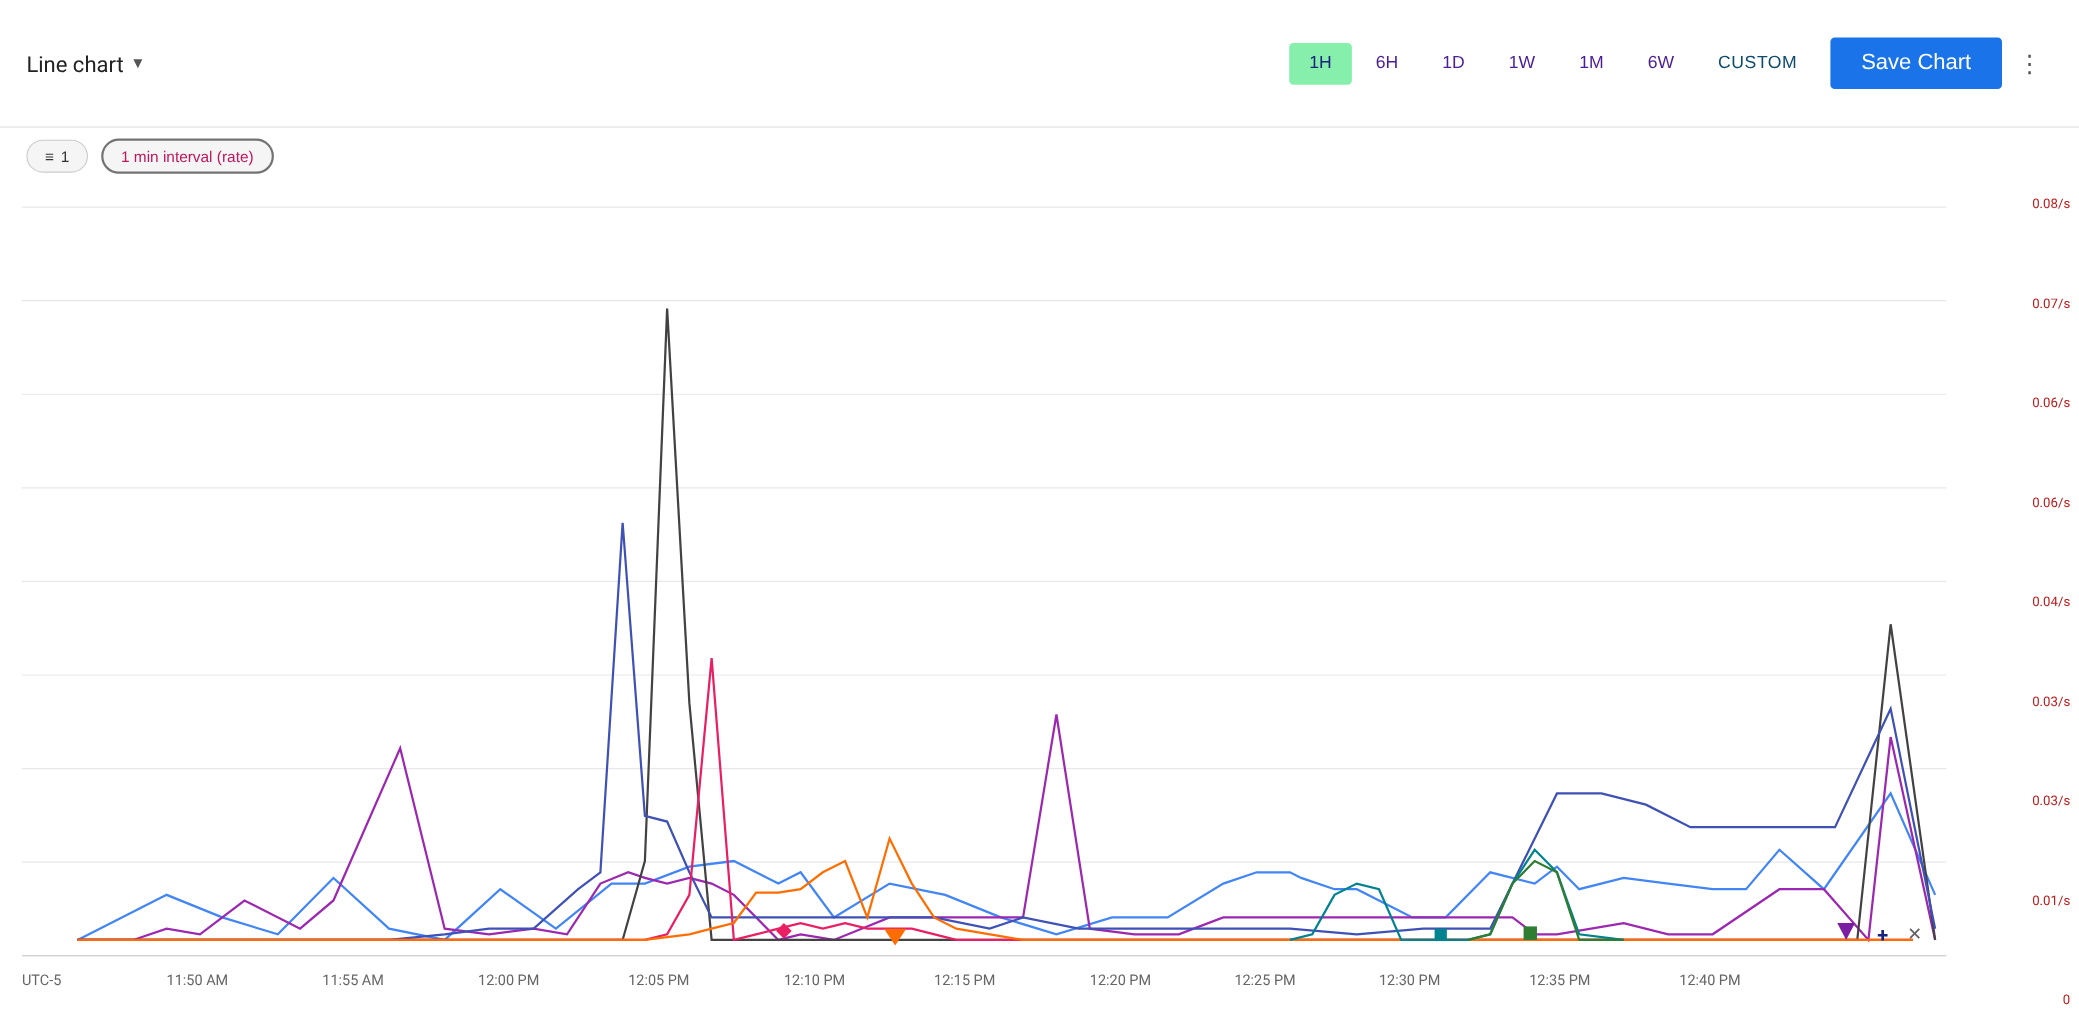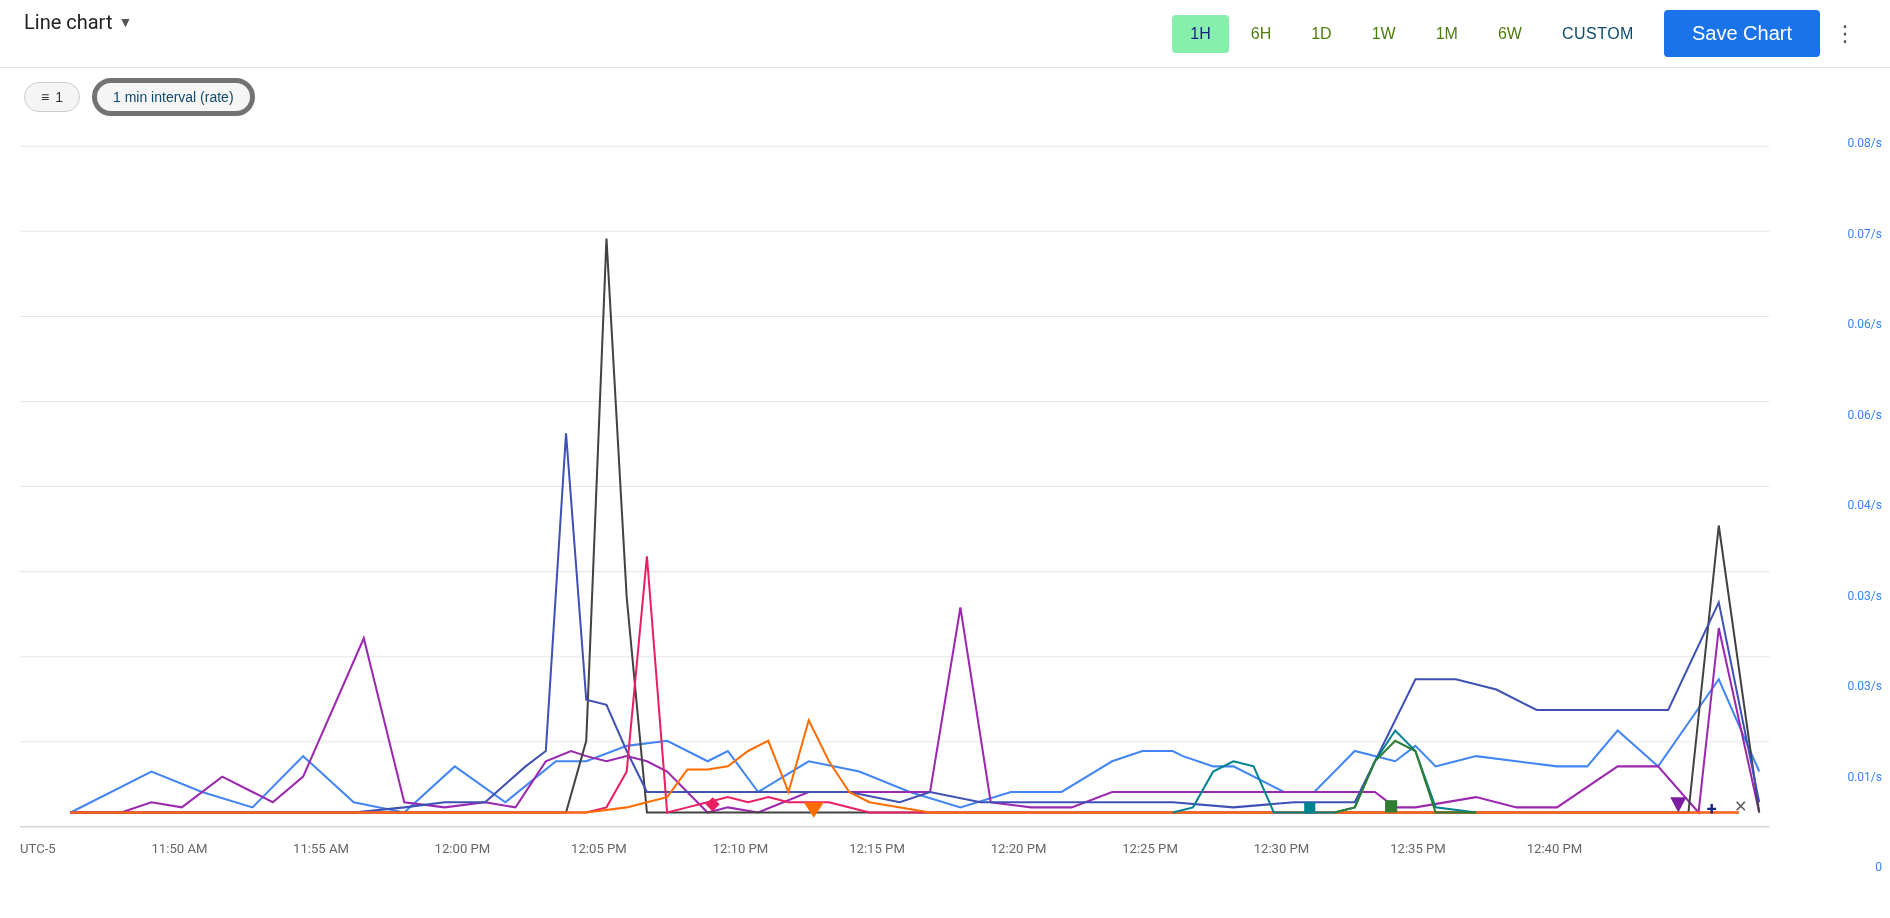--- a/index.html
+++ b/index.html
@@ -6,22 +6,22 @@
     body {
       font-family: 'Roboto', Arial, sans-serif;
       background: #fff;
       color: #333;
       width: 1890px;
       height: 918px;
       overflow: hidden;
     }
     .top-bar {
       display: flex;
-      align-items: flex-start;
-      padding: 10px 24px;
+      align-items: center;
+      padding: 34px 24px;
       border-bottom: 1px solid #e0e0e0;
       gap: 12px;
     }
     .chart-title {
       display: flex;
       align-items: center;
       gap: 6px;
       font-size: 20px;
       font-weight: 400;
       color: #222;
@@ -33,21 +33,21 @@
     }
     .time-controls {
       display: flex;
       align-items: center;
       gap: 4px;
     }
     .time-btn {
       padding: 10px 18px;
       border: none;
       background: transparent;
-      color: #4d7c0f;
+      color: #4c1d95;
       font-size: 16px;
       cursor: pointer;
       border-radius: 4px;
       font-weight: 500;
     }
     .time-btn.active {
       background: #86efac;
       color: #1a237e;
       border-radius: 4px;
     }
@@ -93,25 +93,25 @@
       padding: 6px 16px;
       border: 1px solid #ccc;
       background: #f5f5f5;
       border-radius: 20px;
       font-size: 14px;
       color: #333;
       cursor: pointer;
     }
     .interval-btn {
       padding: 6px 16px;
-      border: 5px solid #737373;
+      border: 2px solid #737373;
       background: #f5f5f5;
       border-radius: 20px;
       font-size: 14px;
-      color: #0c4a6e;
+      color: #be185d;
       cursor: pointer;
     }
     .chart-area {
       position: relative;
       width: 100%;
       height: calc(918px - 130px);
       padding: 10px 60px 40px 20px;
     }
     .chart-svg {
       width: 100%;
@@ -122,21 +122,21 @@
       right: 0;
       top: 10px;
       bottom: 40px;
       width: 60px;
       display: flex;
       flex-direction: column;
       justify-content: space-between;
       align-items: flex-end;
       padding-right: 8px;
       font-size: 12px;
-      color: #3b82f6;
+      color: #b91c1c;
     }
   </style>
 </head>
 <body>
 
 <div class="top-bar">
   <div class="chart-title">
     <span>Line chart</span>
     <span class="dropdown-arrow">▼</span>
   </div>

